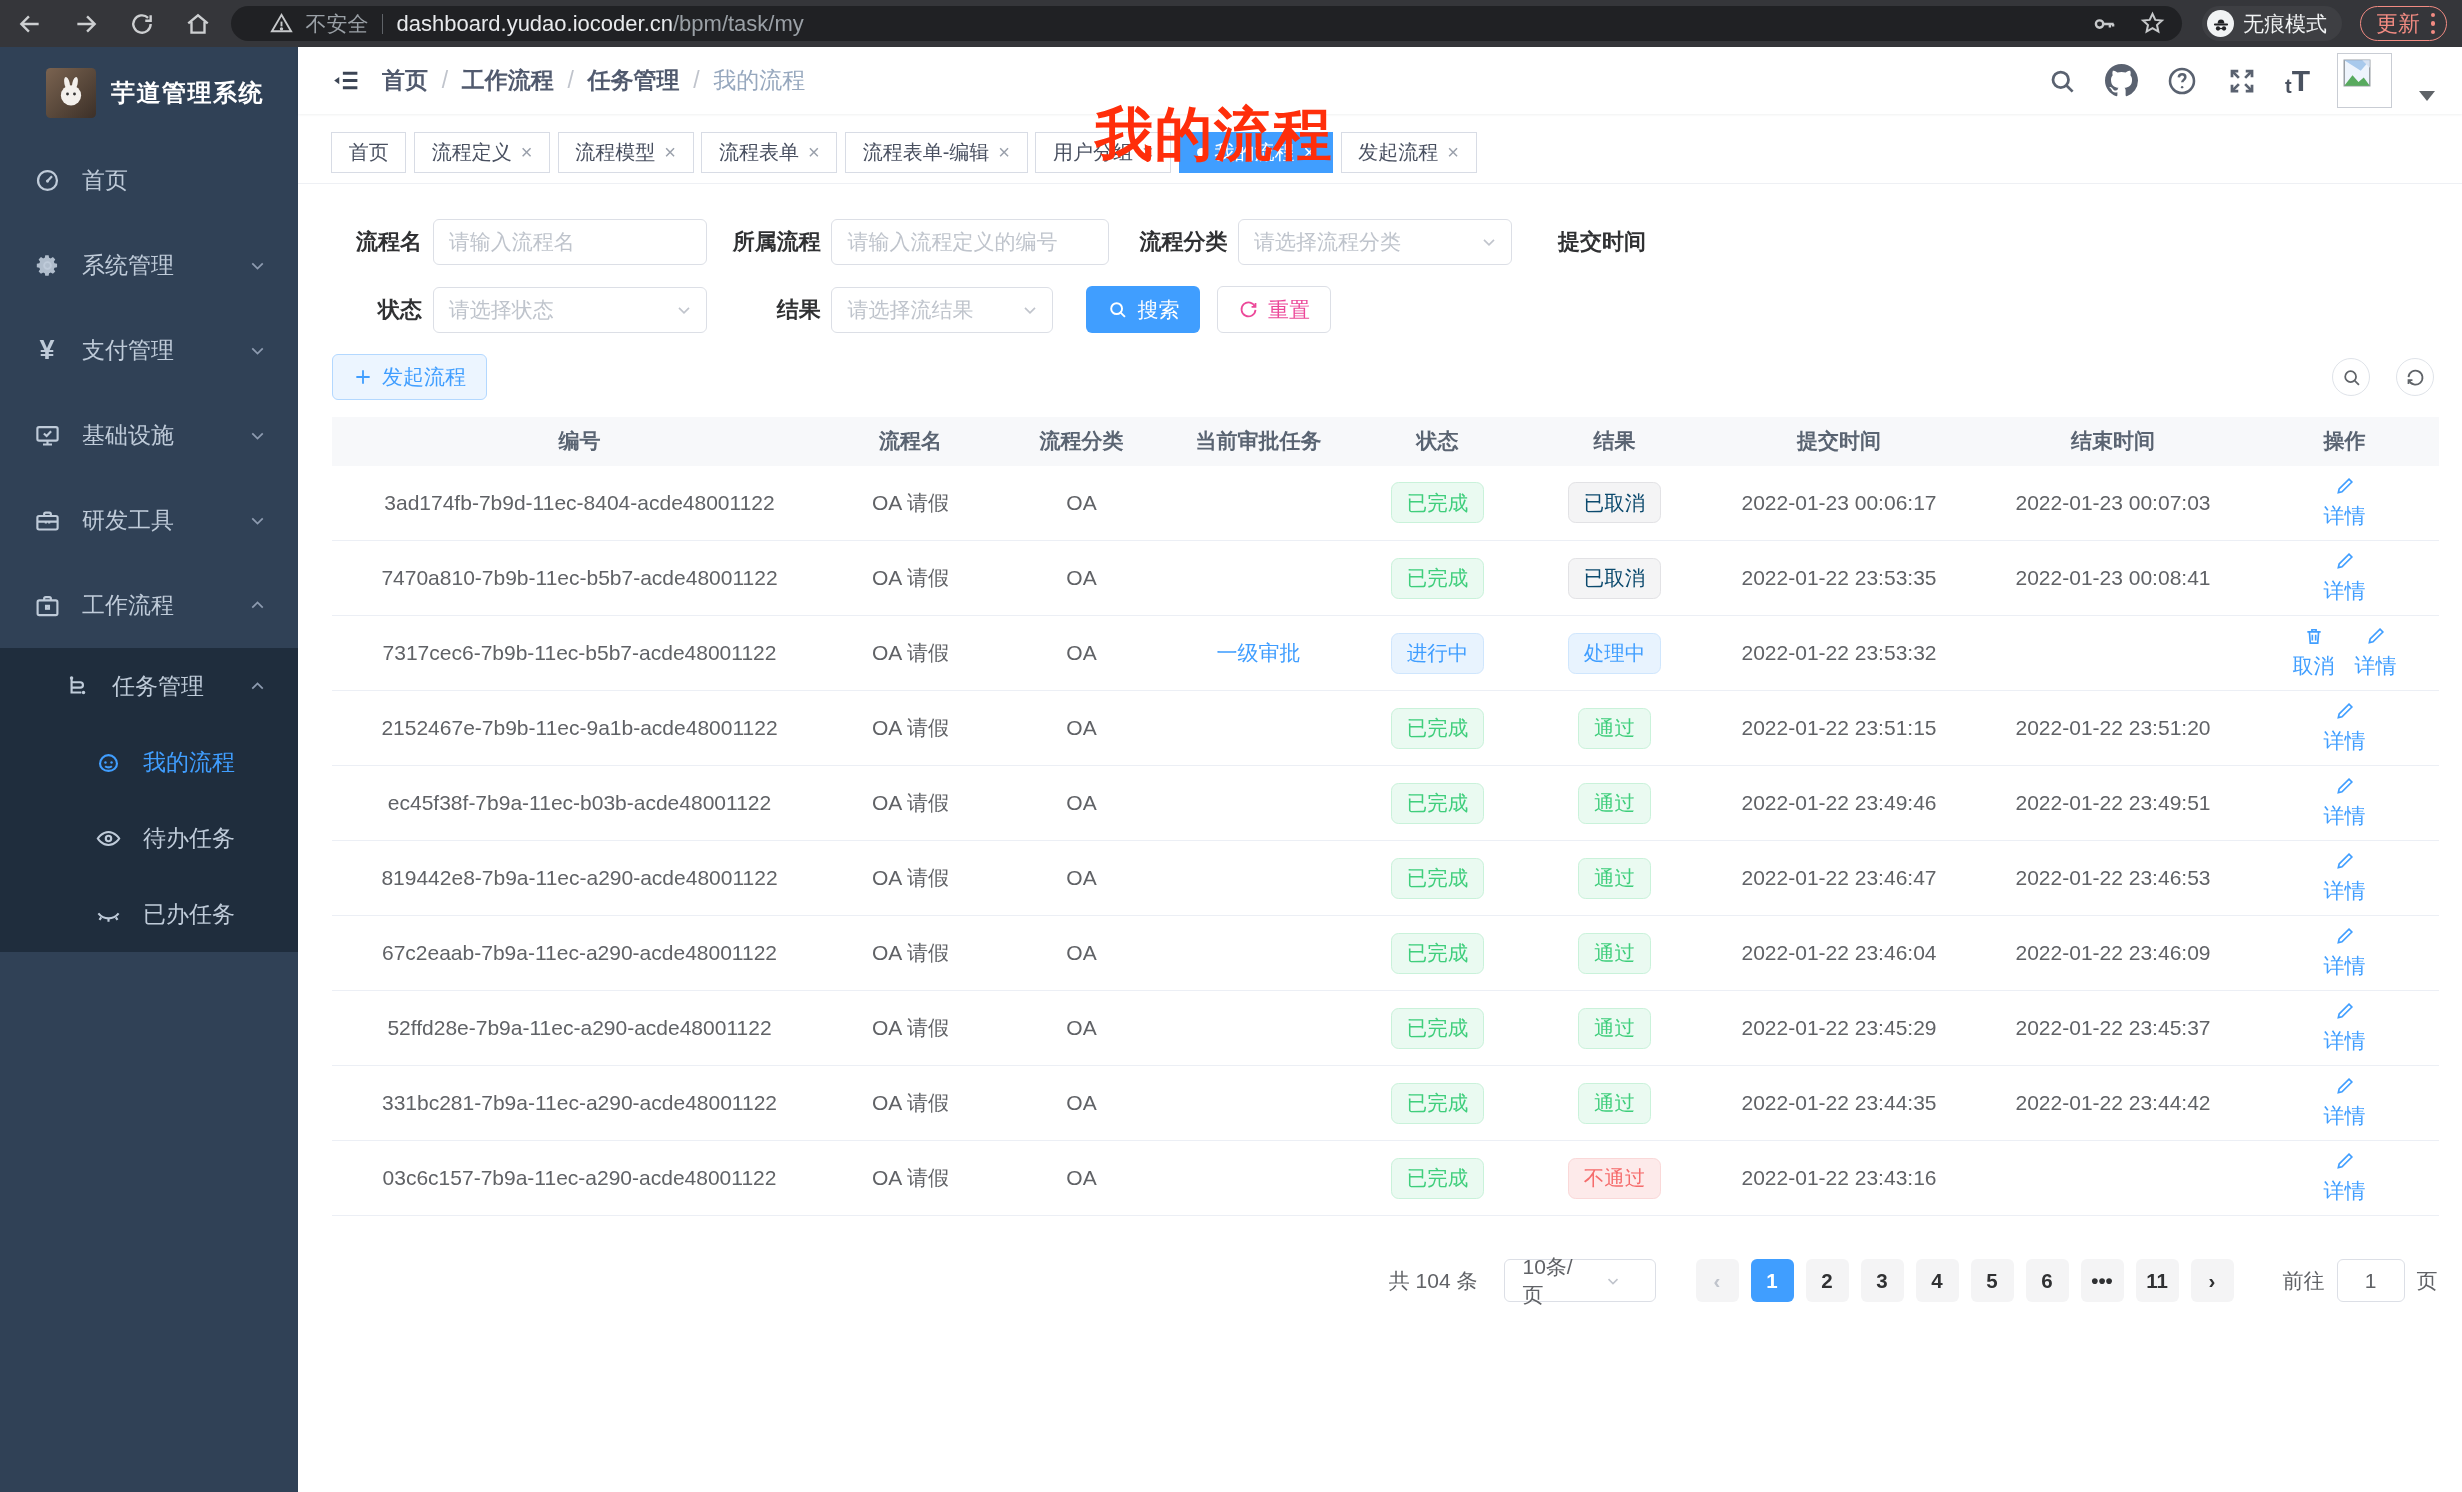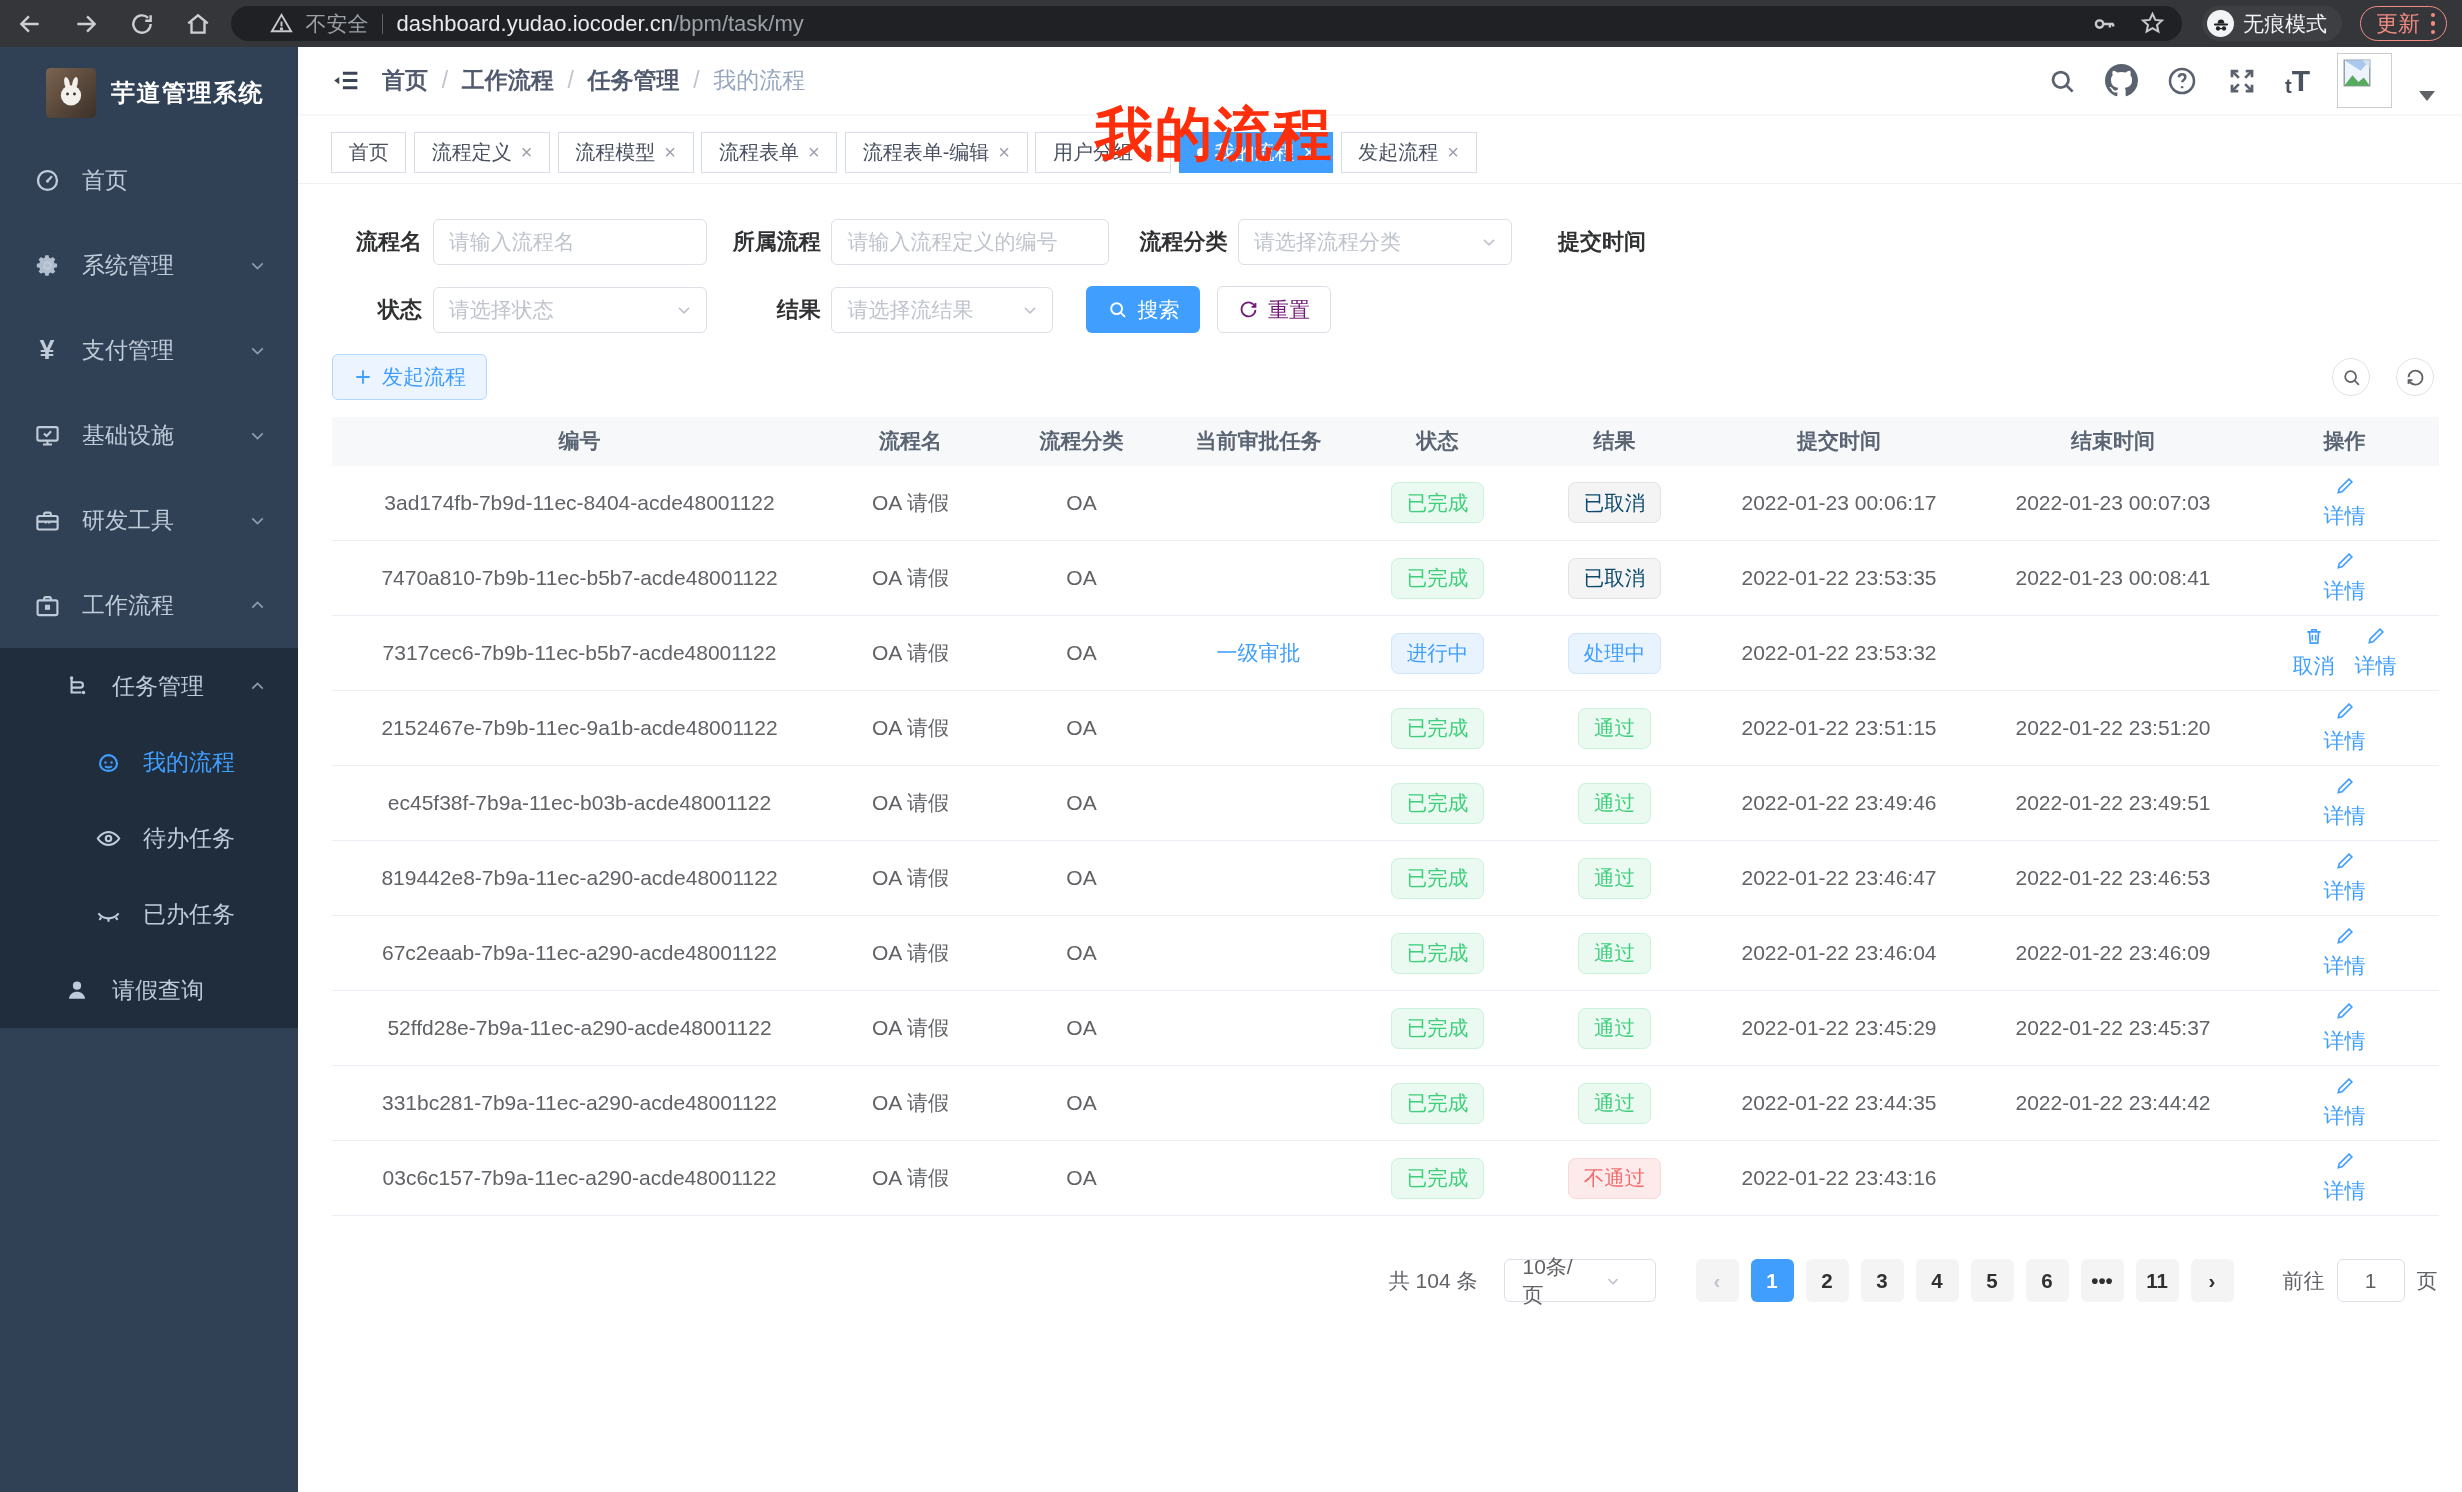--- a/index.html
+++ b/index.html
@@ -86,21 +86,21 @@
   .inp { padding:0 15px; outline:none; width:274px; margin-left:10.7px; }
   .inp::placeholder { color:#bfc4cc; }
   .sel { display:flex; align-items:center; padding:0 12px 0 15px; width:274px; margin-left:10.7px; cursor:pointer; }
   .sel .ph { color:#bfc4cc; flex:1; }
   .sel .ic { color:#c0c4cc; }
   .daterange { display:flex; align-items:center; gap:18px; padding:0 15px; width:327px; margin-left:10.7px; color:#bfc4cc; }
   .daterange .ic { color:#c0c4cc; }
   .btn { height:47px; border-radius:6px; font-size:21px; display:inline-flex; align-items:center;
     gap:9px; padding:0 20px; cursor:pointer; border:0.8px solid transparent; }
   .btn-primary { background:#409eff; color:#fff; }
-  .btn-plain { background:#fff; color:#701a75; border-color:#dcdfe6; }
+  .btn-plain { background:#fff; color:#ec4899; border-color:#dcdfe6; }
   .btn-lightblue { background:#ecf5ff; color:#409eff; border-color:#b3d8ff; height:46px; }
   .toolbar { display:flex; align-items:center; margin-top:13.7px; }
   .tool-right { margin-left:auto; display:flex; gap:26px; margin-right:4.6px; }
   .circ-btn { width:38px; height:38px; border-radius:50%; border:0.8px solid #dfe3e9; color:#5f6368;
     display:flex; align-items:center; justify-content:center; background:#fff; cursor:pointer; }
 
   
   table { border-collapse:collapse; width:100%; margin-top:16.7px; table-layout:fixed; }
   thead th { background:#f7f8fa; height:49px; font-size:21px; color:#5a6472; font-weight:600; }
   tbody td { height:75px; border-bottom:0.8px solid #eceff5; font-size:21px; color:#606266; text-align:center; }
@@ -339,29 +339,20 @@
             <div class="mi lvl3">
               <span class="ic">
                 <svg width="27" height="27" viewBox="0 0 24 24" fill="none" stroke="currentColor" stroke-width="1.9">
                   <path d="M3 11c2.4 3 5.4 4.5 9 4.5S18.6 14 21 11"></path>
                   <path d="M5.5 14.6L4 16.8M12 15.8V18.4M18.5 14.6L20 16.8"></path>
                 </svg>
               </span>
               <span class="mi-label">已办任务</span>
             </div>
           </div>
-          <div class="mi lvl2">
-            <span class="ic">
-              <svg width="26" height="26" viewBox="0 0 24 24" fill="currentColor">
-                <circle cx="12" cy="8" r="3.8"></circle>
-                <path d="M4.5 20c.9-4.2 3.6-6.3 7.5-6.3s6.6 2.1 7.5 6.3z"></path>
-              </svg>
-            </span>
-            <span class="mi-label">请假查询</span>
-          </div>
         </div>
       </nav>
   </aside>
 
   <div class="main">
     <header class="hd">
       <span class="ic collapse">
           <svg width="29" height="29" viewBox="0 0 24 24" fill="none" stroke="currentColor" stroke-width="2.4">
             <path d="M9 6h12M9 12h12M9 18h12"></path>
             <path d="M6 9l-4.2 3L6 15z" fill="currentColor" stroke="none"></path>

